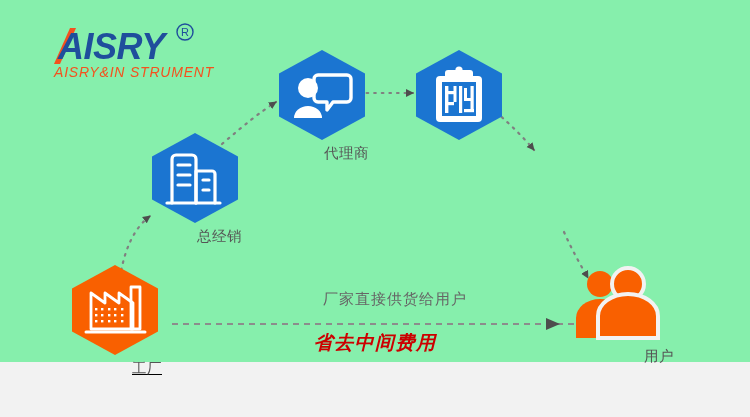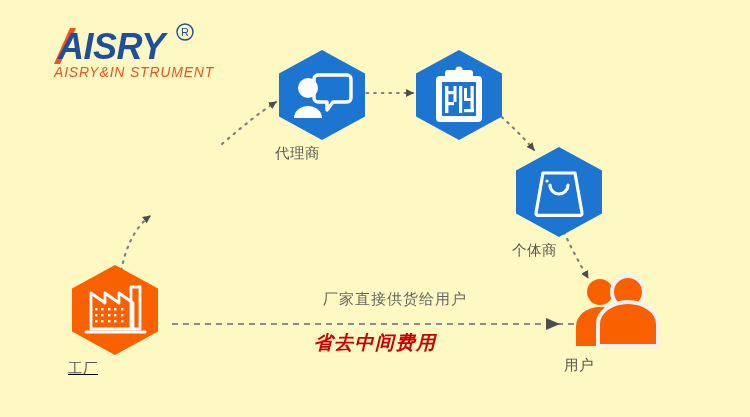--- a/index.html
+++ b/index.html
@@ -10,22 +10,22 @@
     width: 750px;
     height: 417px;
     background: #f2f2f2;
     font-family: "Liberation Sans", "DejaVu Sans", sans-serif;
     overflow: hidden;
     position: relative;
   }
   #stage {
     position: relative;
     width: 750px;
-    height: 417px;
-    background: #fef9c3;
+    height: 362px;
+    background: #86efac;
   }
 
   
   .logo {
     position: absolute;
     left: 28px;
     top: 22px;
     width: 200px;
     height: 62px;
   }
@@ -35,21 +35,21 @@
   .links {
     position: absolute;
     left: 0; top: 0;
     width: 750px; height: 417px;
     pointer-events: none;
   }
 
   
   .node {
     position: absolute;
-    text-align: left;
+    text-align: right;
   }
   .hex {
     position: relative;
     display: block;
   }
   .hex svg { display: block; overflow: visible; }
   .node-label {
     display: block;
     margin-top: 3px;
     font-size: 14.5px;
@@ -111,20 +111,39 @@
     <path d="M359,93 L413,93" fill="none" stroke="#808080" stroke-width="2.2" stroke-dasharray="1.6 6" stroke-linecap="round" marker-end="url(#ah)"></path>
 
     <path d="M496,112 C512,126 524,138 534,150" fill="none" stroke="#808080" stroke-width="2.2" stroke-dasharray="1.6 6" stroke-linecap="round" marker-end="url(#ah)"></path>
 
     <path d="M564,232 C572,250 580,264 588,278" fill="none" stroke="#808080" stroke-width="2.2" stroke-dasharray="1.6 6" stroke-linecap="round" marker-end="url(#ah)"></path>
 
     <path d="M172,324 L604,324" fill="none" stroke="#8c8c8c" stroke-width="1.8" stroke-dasharray="6 5"></path>
     <path d="M546,318 L560,324 L546,330 z" fill="#4d4d4d"></path>
   </svg>
 
+  <div class="node" style="left:148px; top:131px; width:94px;">
+    <span class="hex">
+      <svg width="94" height="94" viewBox="0 0 94 94">
+        <polygon points="47,2 90,25.5 90,68.5 47,92 4,68.5 4,25.5" fill="#1b75d1"></polygon>
+
+        <g fill="none" stroke="#ffffff" stroke-width="3.2" stroke-linejoin="round" stroke-linecap="round">
+          <path d="M24,72 L24,28 a4,4 0 0 1 4,-4 L44,24 a4,4 0 0 1 4,4 L48,72"></path>
+          <path d="M48,72 L48,40 L64,40 a3,3 0 0 1 3,3 L67,72"></path>
+          <line x1="19" y1="72" x2="72" y2="72"></line>
+          <line x1="30" y1="34" x2="42" y2="34"></line>
+          <line x1="30" y1="44" x2="42" y2="44"></line>
+          <line x1="30" y1="54" x2="42" y2="54"></line>
+          <line x1="55" y1="49" x2="61" y2="49"></line>
+          <line x1="55" y1="59" x2="61" y2="59"></line>
+        </g>
+      </svg>
+    </span>
+    <span class="node-label">总经销</span>
+  </div>
 
   <div class="node" style="left:275px; top:48px; width:94px;">
     <span class="hex">
       <svg width="94" height="94" viewBox="0 0 94 94">
         <polygon points="47,2 90,25.5 90,68.5 47,92 4,68.5 4,25.5" fill="#1b75d1"></polygon>
 
         <g fill="#ffffff">
           <circle cx="33" cy="40" r="10"></circle>
           <path d="M19,70 a14,12 0 0 1 28,0 z"></path>
           <path d="M43,27 L72,27 a4,4 0 0 1 4,4 L76,50 a4,4 0 0 1 -4,4 L58,54 L52,62 L52,54 L43,54
@@ -155,34 +174,20 @@
             <rect x="52" y="40" width="3" height="13"></rect>
             <rect x="52" y="50" width="9" height="3"></rect>
             <rect x="58.5" y="38" width="3.2" height="23"></rect>
             <rect x="52" y="61" width="10" height="3.2"></rect>
           </g>
         </g>
       </svg>
     </span>
   </div>
 
-  <div class="node" style="left:512px; top:145px; width:94px;">
-    <span class="hex">
-      <svg width="94" height="94" viewBox="0 0 94 94">
-        <polygon points="47,2 90,25.5 90,68.5 47,92 4,68.5 4,25.5" fill="#1b75d1"></polygon>
-
-        <g fill="none" stroke="#ffffff" stroke-width="3.2" stroke-linejoin="round" stroke-linecap="round">
-          <path d="M31,28 L63,28 L70,68 a2,2 0 0 1 -2,2.4 L26,70.4 a2,2 0 0 1 -2,-2.4 z"></path>
-          <path d="M38,40 a9,9 0 0 0 18,0"></path>
-          <circle cx="35" cy="36" r="1.6" fill="#ffffff" stroke="none"></circle>
-        </g>
-      </svg>
-    </span>
-    <span class="node-label">个体商</span>
-  </div>
 
   <div class="node" style="left:68px; top:263px; width:94px;text-decoration:underline;">
     <span class="hex">
       <svg width="94" height="94" viewBox="0 0 94 94">
         <polygon points="47,2 90,25.5 90,68.5 47,92 4,68.5 4,25.5" fill="#f96000"></polygon>
 
         <g>
           <path d="M23,66 L23,30 L37,40 L37,30 L51,40 L51,30 L65,40 L65,66 z" fill="none" stroke="#ffffff" stroke-width="2.8" stroke-linejoin="round"></path>
           <path d="M63,66 L63,24 L72,24 L72,66 z" fill="none" stroke="#ffffff" stroke-width="2.8" stroke-linejoin="round"></path>
           <line x1="18" y1="69" x2="77" y2="69" stroke="#ffffff" stroke-width="3" stroke-linecap="round"></line>
@@ -202,21 +207,21 @@
             <rect x="40" y="57" width="2.4" height="2.4"></rect>
               <rect x="46" y="57" width="2.4" height="2.4"></rect>
             <rect x="53" y="57" width="2.4" height="2.4"></rect>
           </g>
         </g>
       </svg>
     </span>
     <span class="node-label">工厂</span>
   </div>
 
-  <div class="node" style="left:564px; top:272px; width:110px;">
+  <div class="node" style="left:564px; top:264px; width:110px;font-family:Liberation Mono, monospace;">
     <span class="hex">
       <svg width="110" height="82" viewBox="0 0 110 82">
         <g fill="#f96000">
 
           <circle cx="36" cy="20" r="13"></circle>
           <path d="M12,74 L12,54 a24,19 0 0 1 48,0 L60,74 z"></path>
 
           <g>
             <circle cx="64" cy="20" r="16" stroke="#f2f2f2" stroke-width="4"></circle>
             <path d="M34,74 L34,52 a30,22 0 0 1 60,0 L94,74 z" stroke="#f2f2f2" stroke-width="4"></path>

